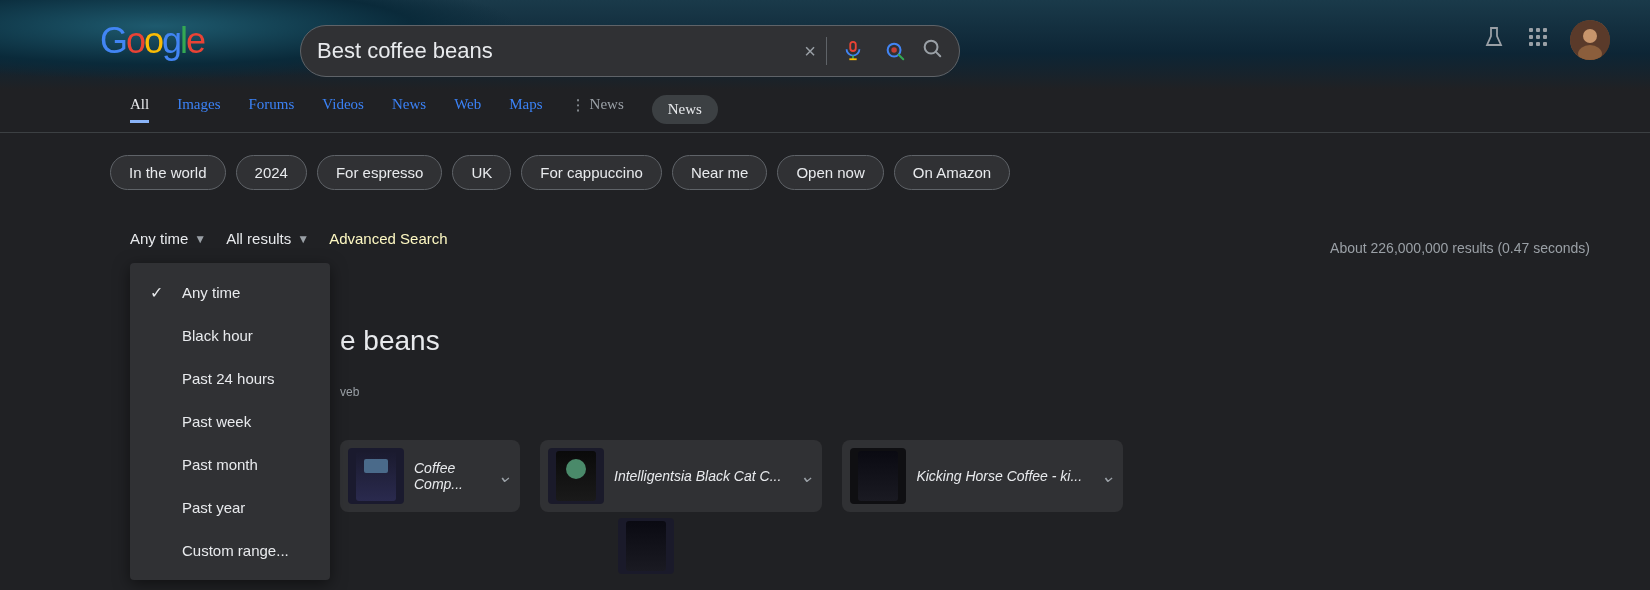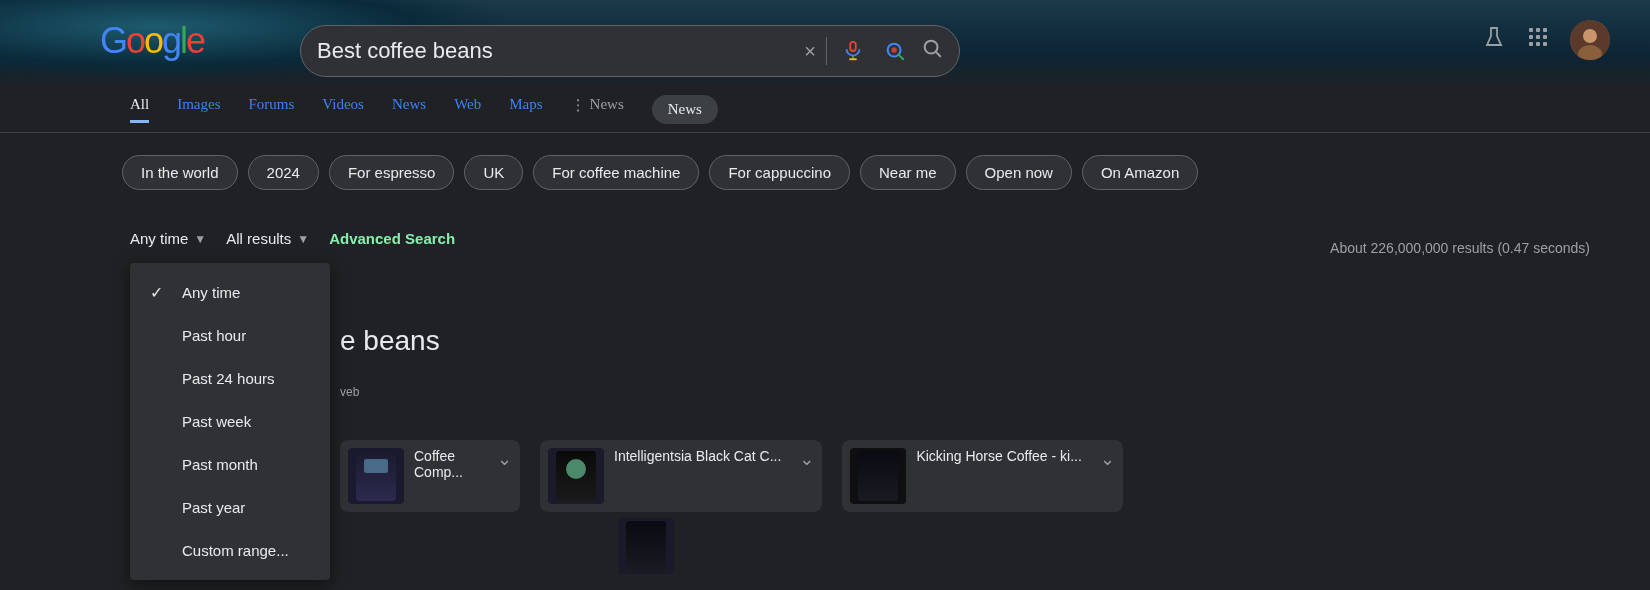--- a/index.html
+++ b/index.html
@@ -200,21 +200,21 @@
       left: 0;
       width: 100%;
       height: 1px;
       background: #3c4043;
     }
 
     
     .filter-chips {
       position: absolute;
       top: 155px;
-      left: 122px;
+      left: 110px;
       display: flex;
       align-items: center;
       gap: 10px;
     }
 
     .chip {
       background: #303134;
       border: 1px solid #5f6368;
       border-radius: 20px;
       padding: 8px 18px;
@@ -246,24 +246,23 @@
       outline: none;
     }
 
     .dropdown-arrow {
       font-size: 12px;
       color: #9aa0a6;
     }
 
     .advanced-search-link {
       font-size: 15px;
-      color: #86efac;
+      color: #fef9c3;
       cursor: pointer;
       text-decoration: none;
-      font-weight: bold;
     }
 
     
     .results-count {
       position: absolute;
       top: 240px;
       right: 60px;
       font-size: 14px;
       color: #9aa0a6;
     }
@@ -321,25 +320,27 @@
       top: 430px;
       left: 340px;
       display: flex;
       align-items: center;
       gap: 20px;
     }
 
     
     .product-card {
       display: flex;
+      align-items: center;
       gap: 10px;
       background: #303134;
       border-radius: 8px;
       padding: 8px 8px;
       max-width: 360px;
+      font-style: italic;
     }
 
     .product-thumb {
       width: 56px;
       height: 56px;
       border-radius: 4px;
       background: #1a1a2e;
       display: flex;
       align-items: center;
       justify-content: center;
@@ -500,21 +501,20 @@
   <span class="nav-tab tools-btn">News</span>
 </div>
 
 <div class="separator-line"></div>
 
 <div class="filter-chips">
   <div class="chip">In the world</div>
   <div class="chip">2024</div>
   <div class="chip">For espresso</div>
   <div class="chip">UK</div>
-  <div class="chip">For coffee machine</div>
   <div class="chip">For cappuccino</div>
   <div class="chip">Near me</div>
   <div class="chip">Open now</div>
   <div class="chip">On Amazon</div>
 </div>
 
 <div class="tools-row">
   <button class="dropdown-btn">
     <span>Any time</span>
     <span class="dropdown-arrow">▼</span>
@@ -528,21 +528,21 @@
 
 <div class="results-count">About 226,000,000 results (0.47 seconds)</div>
 
 <div class="dropdown-menu">
   <div class="dropdown-item">
     <span class="check">✓</span>
     <span>Any time</span>
   </div>
   <div class="dropdown-item">
     <span class="check" style="color:transparent;">✓</span>
-    <span>Past hour</span>
+    <span>Black hour</span>
   </div>
   <div class="dropdown-item">
     <span class="check" style="color:transparent;">✓</span>
     <span>Past 24 hours</span>
   </div>
   <div class="dropdown-item">
     <span class="check" style="color:transparent;">✓</span>
     <span>Past week</span>
   </div>
   <div class="dropdown-item">

